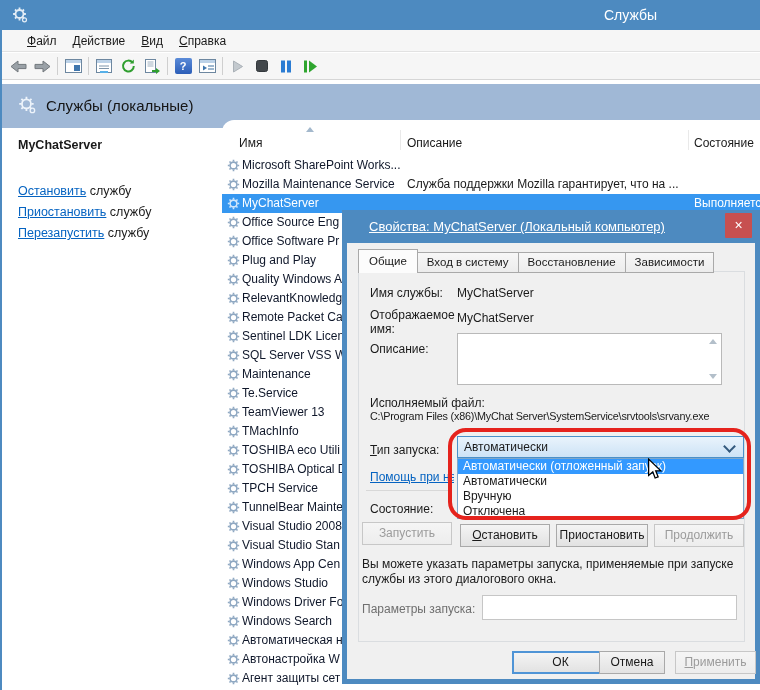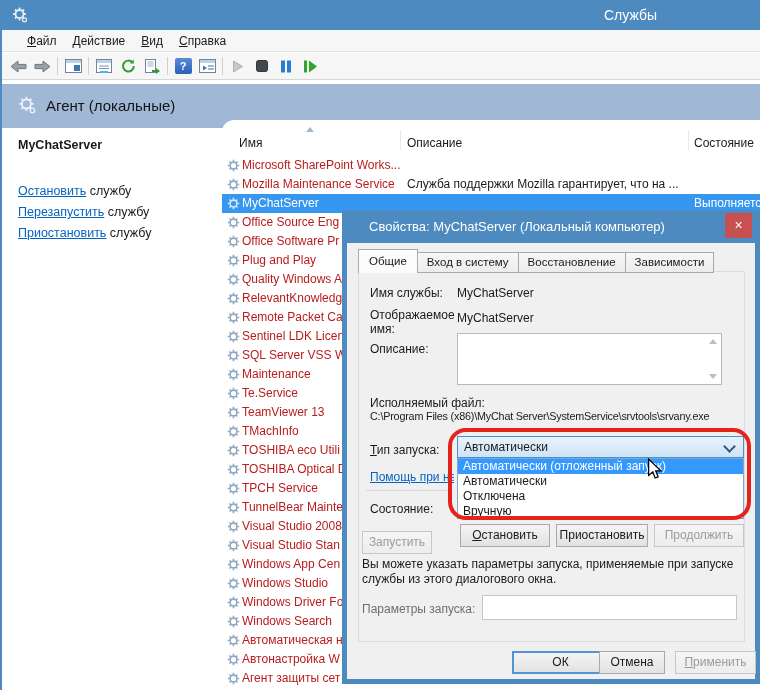--- a/index.html
+++ b/index.html
@@ -45,31 +45,31 @@
   .hdr .c1{position:absolute;left:17px;top:16px;}
   .hdr .c2{position:absolute;left:185px;top:16px;}
   .hdr .c3{position:absolute;left:472px;top:16px;}
   .sort-arrow{position:absolute;left:84px;top:7px;width:0;height:0;
               border-left:4px solid transparent;border-right:4px solid transparent;
               border-bottom:5px solid #a3b8cc;}
   .hsep{position:absolute;top:10px;width:1px;height:20px;background:#e9e9e9;}
   .rows{position:absolute;top:36px;left:0;right:0;}
   .lrow{position:relative;height:19px;white-space:nowrap;color:#8fa8c2;}
   .lrow .gear{position:absolute;left:5px;top:3px;}
-  .lrow .nm{position:absolute;left:20px;top:2px;width:172px;overflow:hidden;color:#b91c1c;}
+  .lrow .nm{position:absolute;left:20px;top:2px;width:172px;overflow:hidden;color:#0f172a;}
   .lrow .ds{position:absolute;left:185px;top:2px;width:285px;overflow:hidden;color:#1a1a1a;}
   .lrow .st{position:absolute;left:472px;top:2px;width:68px;overflow:hidden;color:#1a1a1a;}
   .lrow.selected{background:#3697f0;color:#cfe6fb;}
   .lrow.selected .nm,.lrow.selected .ds,.lrow.selected .st{color:#fff;}
 
   
   .dialog{position:absolute;left:340px;top:211px;width:418px;height:473px;background:#f0f0f0;
           border:5px solid #4d8ac0;border-top:none;box-sizing:border-box;z-index:10;}
   .dlg-titlebar{position:absolute;left:-5px;top:-1px;width:418px;height:33px;background:#4d8ac0;}
-  .dlg-title{position:absolute;left:27px;top:9px;color:#fff;font-size:13px;white-space:nowrap;}
+  .dlg-title{position:absolute;left:27px;top:9px;color:#fff;font-size:13px;white-space:nowrap;text-decoration:underline;}
   .dlg-close{position:absolute;left:383px;top:3px;width:27px;height:25px;background:#c75050;
              color:#fff;text-align:center;line-height:24px;font-size:14px;border-radius:1px;}
   .dlg-body{position:absolute;left:-5px;top:32px;width:408px;height:436px;}
   .tabs{position:absolute;left:16px;top:6px;display:flex;align-items:flex-end;}
   .tab{padding:3px 9px 4px;background:linear-gradient(#f7f7f7,#ececec);border:1px solid #a9a9a9;
        margin-right:-1px;font-size:11.5px;position:relative;z-index:1;}
   .tab.selected{padding:5px 10px 6px;background:#fcfcfc;border-bottom:none;z-index:3;}
   .frame{position:absolute;left:16px;top:28px;width:387px;height:371px;border:1px solid #dadde0;
          box-sizing:border-box;z-index:0;}
   .fld-label{position:absolute;font-size:12px;color:#1a1a1a;}
@@ -211,32 +211,32 @@
   </div>
 
   <div class="banner">
     <svg class="banner-icon" width="18" height="18" viewBox="0 0 16 16">
       <g stroke="currentColor" stroke-width="1.6" fill="none">
         <circle cx="7.5" cy="7" r="4"></circle>
         <path d="M7.5 0.6v2M7.5 11.4v2M1.1 7h2M11.9 7h2M3 2.5l1.4 1.4M10.6 10.1l1.4 1.4M12 2.5l-1.4 1.4M4.4 10.1L3 11.5"></path>
       </g>
       <circle cx="12.8" cy="12.8" r="2" fill="none" stroke="currentColor" stroke-width="1.2"></circle>
     </svg>
-    <span class="banner-title">Агент (локальные)</span>
+    <span class="banner-title">Службы (локальные)</span>
   </div>
 
   <div class="taskpane">
     <div class="svc-name">MyChatServer</div>
     <div class="task-links">
 
         <div class="task-link-row"><span class="tlink">Остановить</span><span> службу</span></div>
 
+        <div class="task-link-row"><span class="tlink">Приостановить</span><span> службу</span></div>
+
         <div class="task-link-row"><span class="tlink">Перезапустить</span><span> службу</span></div>
-
-        <div class="task-link-row"><span class="tlink">Приостановить</span><span> службу</span></div>
       </div>
   </div>
 
   <div class="listpanel">
     <div class="hdr">
       <div class="sort-arrow"></div>
       <span class="c1">Имя</span>
       <span class="c2">Описание</span>
       <span class="c3">Состояние</span>
       <div class="hsep" style="left:178px"></div>
@@ -615,30 +615,30 @@
 
       <div class="fld-label accel" style="left:28px;top:200px">Тип запуска:</div>
       <div class="combo">
         <span class="combo-text">Автоматически</span>
         <div class="combo-arrow"></div>
       </div>
       <div class="droplist">
 
       <div class="dopt selected">Автоматически (отложенный запуск)</div>
           <div class="dopt">Автоматически</div>
+          <div class="dopt">Вручную</div>
           <div class="dopt">Отключена</div>
-          <div class="dopt">Вручную</div>
         </div>
 
       <div class="help-link">Помощь при нас</div>
       <div class="divider"></div>
 
       <div class="fld-label" style="left:28px;top:259px">Состояние:</div>
 
-      <div class="btn disabled" style="left:20px;top:288px;width:70px">Запустить</div>
+      <div class="btn disabled" style="left:20px;top:279px;width:90px">Запустить</div>
       <div class="btn accel" style="left:118px;top:281px;width:90px">Остановить</div>
       <div class="btn" style="left:214px;top:281px;width:92px">Приостановить</div>
       <div class="btn disabled" style="left:312px;top:281px;width:90px">Продолжить</div>
 
       <div class="hint">Вы можете указать параметры запуска, применяемые при запуске службы из этого диалогового окна.</div>
       <div class="params-label">Параметры запуска:</div>
       <div class="params-input"><span></span></div>
 
       <div class="btn ok-btn" style="left:170px;top:408px;width:97px">ОК</div>
       <div class="btn" style="left:257px;top:408px;width:66px">Отмена</div>

